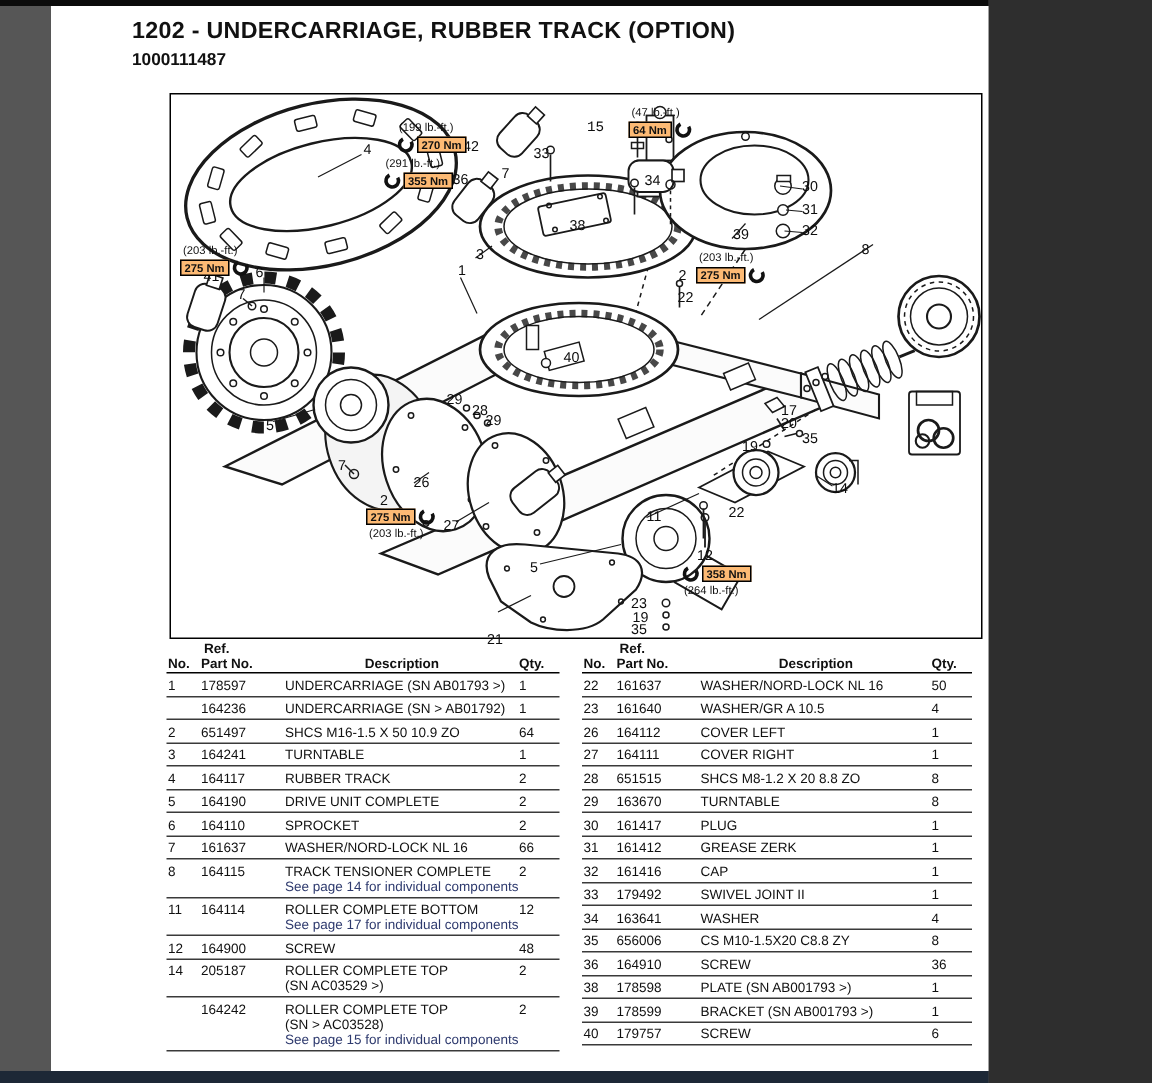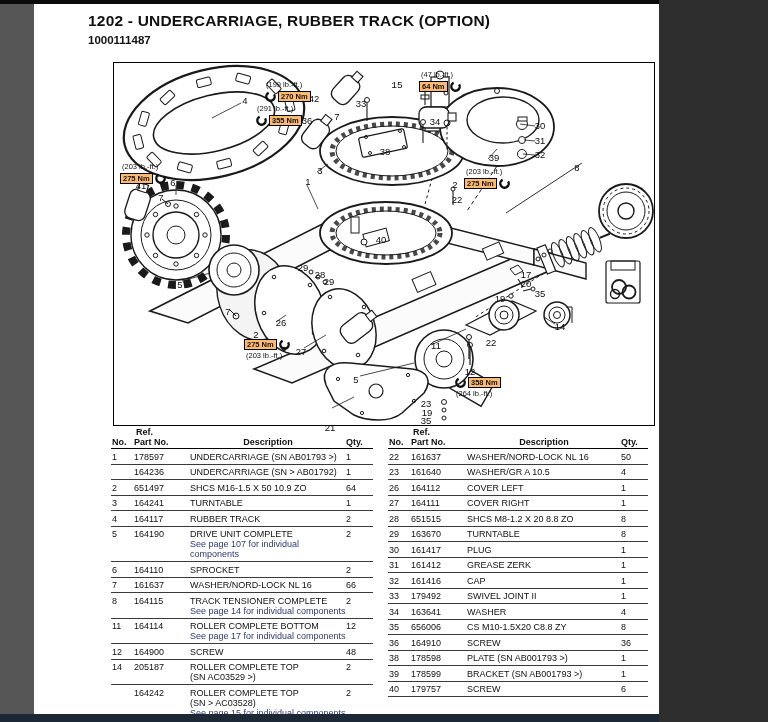--- a/index.html
+++ b/index.html
@@ -419,21 +419,20 @@
           <span class="c-desc">
             <span class="dmain">RUBBER TRACK</span>
           </span>
           <span class="c-qty">2</span>
         </div>
         <div class="trow">
           <span class="c-no">5</span>
           <span class="c-part">164190</span>
           <span class="c-desc">
             <span class="dmain">DRIVE UNIT COMPLETE</span>
-            <span class="see">See page 107 for individual components</span>
           </span>
           <span class="c-qty">2</span>
         </div>
         <div class="trow">
           <span class="c-no">6</span>
           <span class="c-part">164110</span>
           <span class="c-desc">
             <span class="dmain">SPROCKET</span>
           </span>
           <span class="c-qty">2</span>

